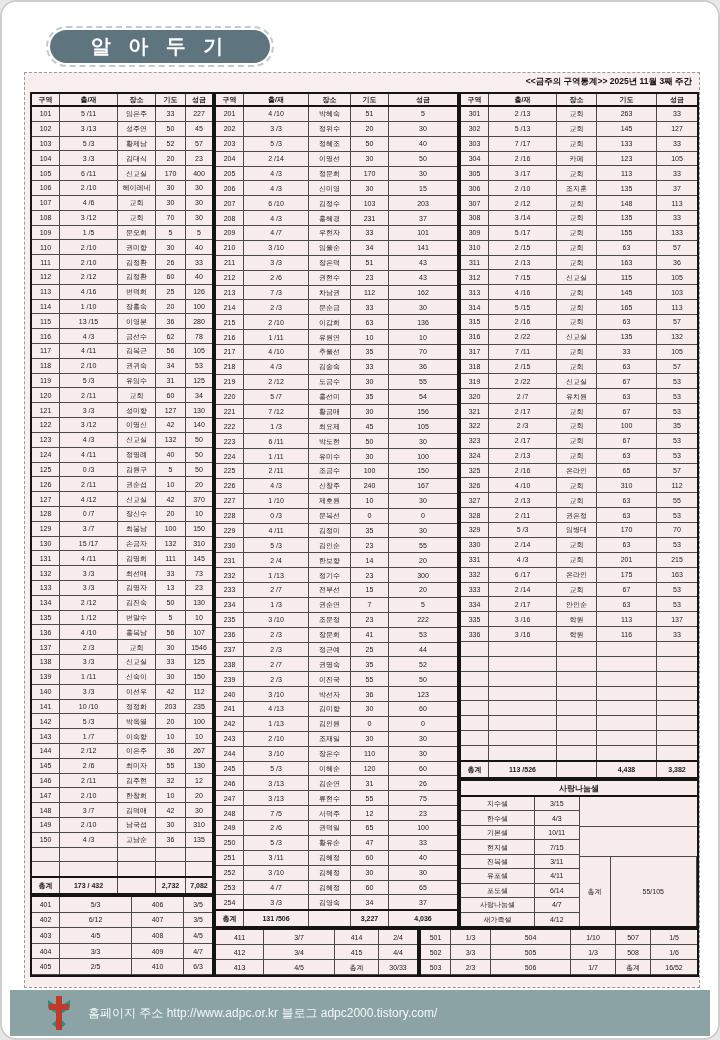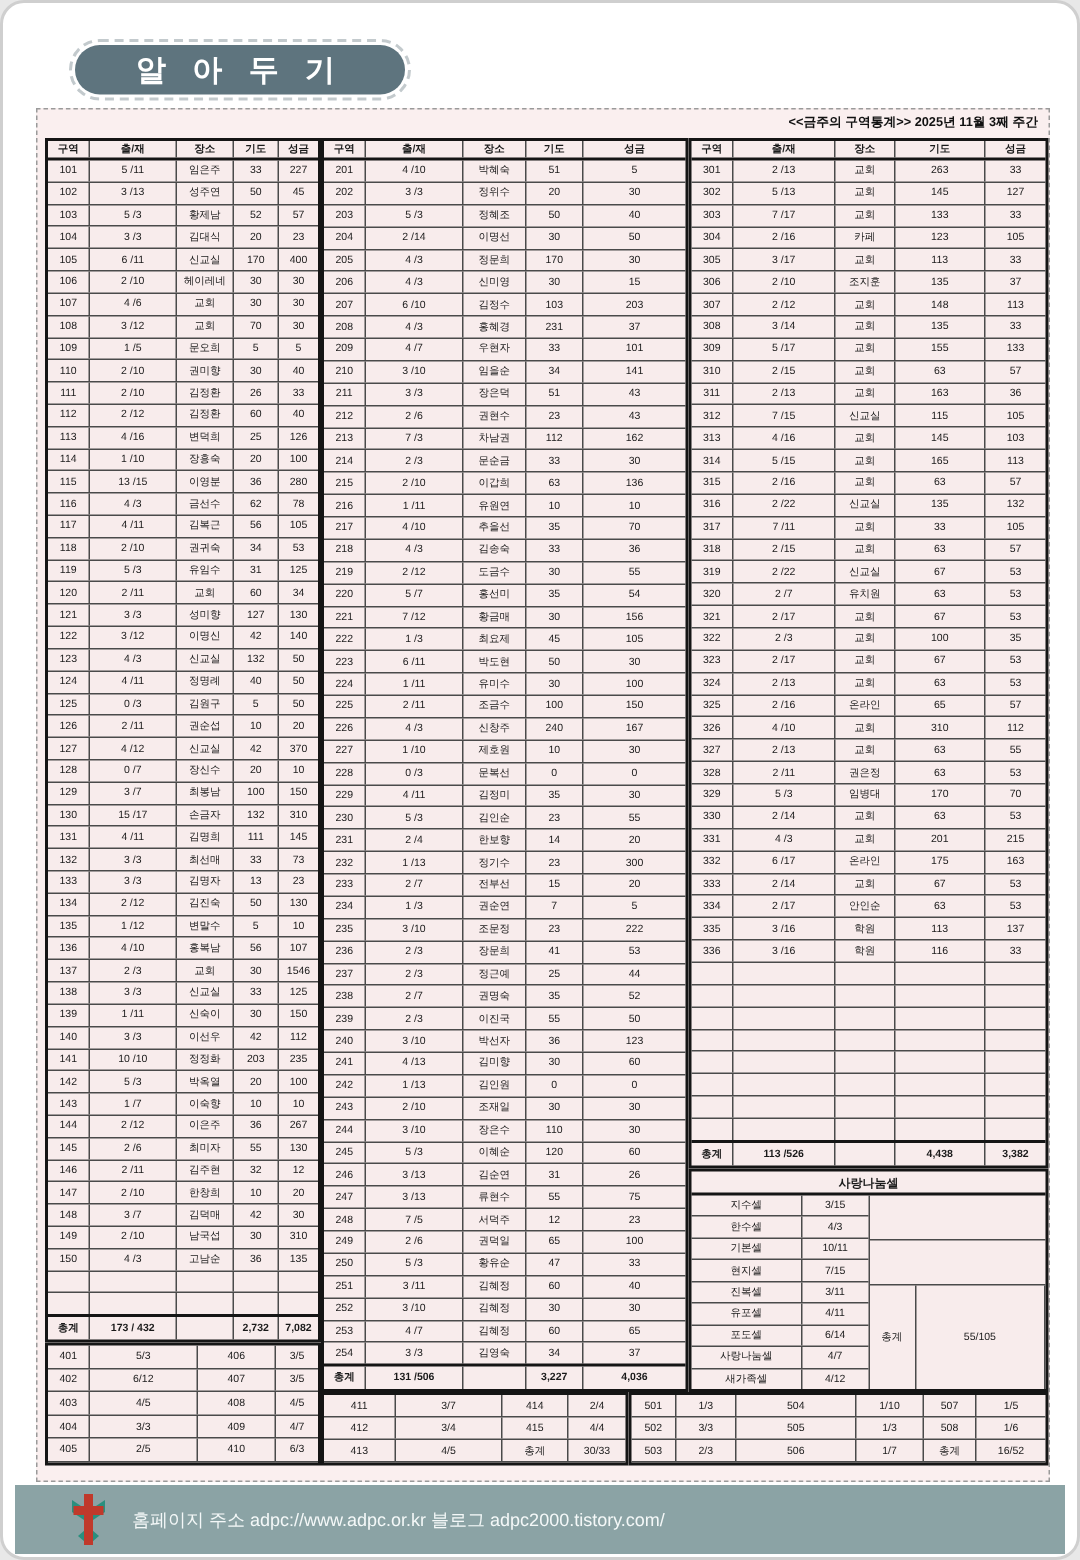--- a/index.html
+++ b/index.html
@@ -1327,17 +1327,17 @@
   <div class="footer">
     <svg width="30" height="38" viewBox="0 0 30 38" aria-hidden="true">
       <polygon points="4,6 13,12 13,20 4,14" fill="#2a8f7e"></polygon>
       <polygon points="26,6 17,12 17,20 26,14" fill="#2a8f7e"></polygon>
       <rect x="12" y="2" width="6" height="30" fill="#c0392b"></rect>
       <rect x="5" y="10" width="20" height="6" fill="#c0392b"></rect>
       <polygon points="8,30 15,24 22,30 15,36" fill="#2a8f7e"></polygon>
       <rect x="12" y="24" width="6" height="12" fill="#c0392b"></rect>
     </svg>
     <div class="footer-text">
-      <div class="footer-line2">홈페이지 주소 adpc://www.adpc.or.kr     블로그 adpc2000.tistory.com/</div>
+      <div class="footer-line2">홈페이지 주소 http://www.adpc.or.kr     블로그 adpc2000.tistory.com/</div>
     </div>
   </div>
 
 </div>
 
 </body></html>

